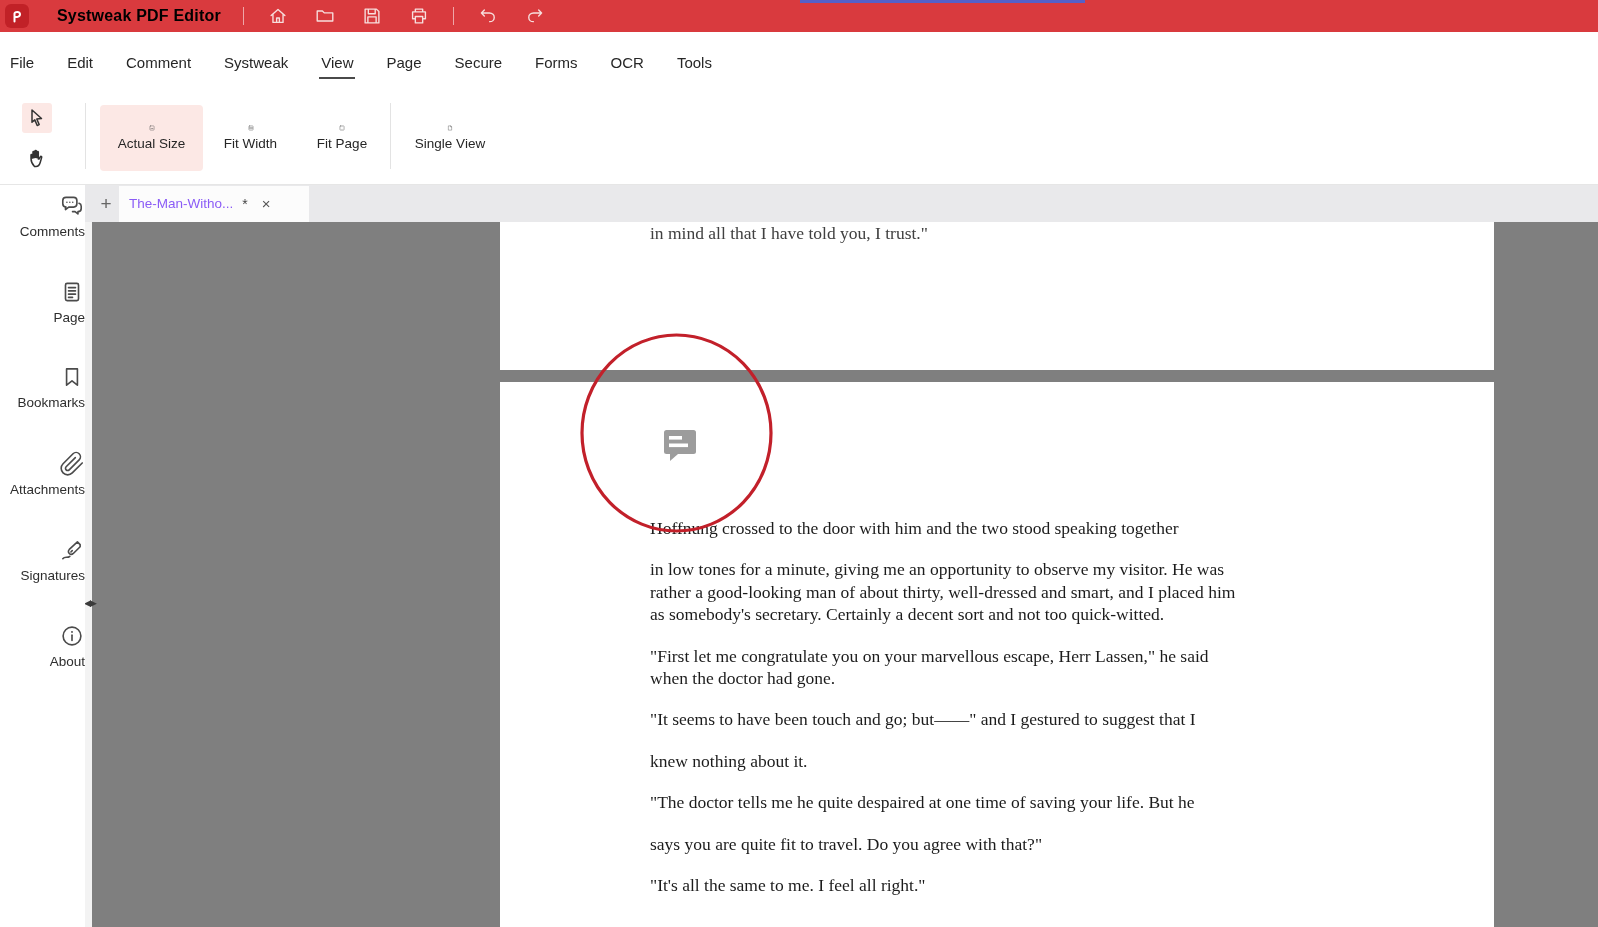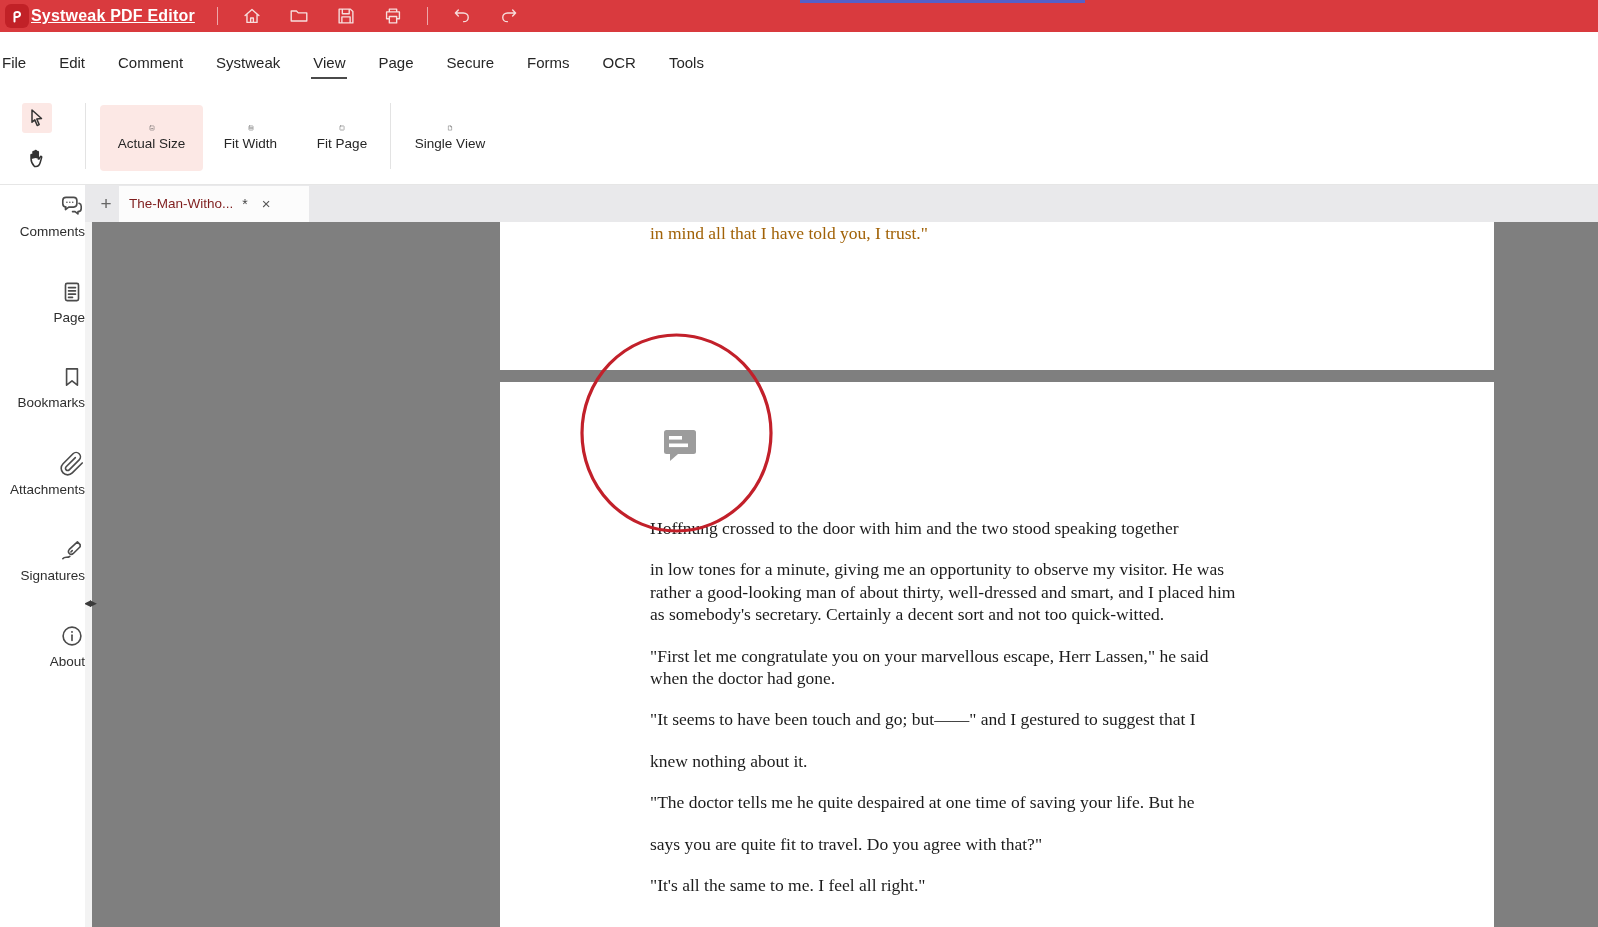--- a/index.html
+++ b/index.html
@@ -5,30 +5,30 @@
   * { margin:0; padding:0; box-sizing:border-box; }
   html,body { width:1598px; height:927px; overflow:hidden; background:#fff;
               font-family:"Liberation Sans", sans-serif; }
   .app { position:relative; width:1598px; height:927px; }
 
   
   .titlebar { position:relative; height:32px; background:#d93a3e; display:flex; align-items:center; }
   .logo { width:24px; height:24px; margin-left:5px; background:#c12127; border-radius:6px;
           display:flex; align-items:center; justify-content:center; flex:0 0 auto; }
   .logo svg { width:16px; height:16px; }
-  .app-title { color:#ffffff; font-weight:bold; font-size:16px; margin-left:2px; letter-spacing:.2px;text-decoration:underline; }
+  .app-title { color:#000000; font-weight:bold; font-size:16px; margin-left:28px; letter-spacing:.2px; }
   .tb-sep { width:1px; height:18px; background:rgba(255,255,255,.55); margin-left:22px; }
   .tb-icons { display:flex; align-items:center; margin-left:22px; gap:23px; }
   .tb-icon { width:24px; height:24px; display:flex; align-items:center; justify-content:center; cursor:default; }
   .tb-icon svg { width:22px; height:22px; stroke:#f7dedd; stroke-width:1.5; fill:none;
                  stroke-linecap:round; stroke-linejoin:round; }
   .blue-strip { position:absolute; left:800px; top:0; width:285px; height:3px; background:#5560c8; }
 
   
-  .menubar { height:60px; background:#fff; display:flex; align-items:center; gap:29px; }
+  .menubar { height:60px; background:#fff; display:flex; align-items:center; padding-left:8px; gap:29px; }
   .menu-item { position:relative; font-size:15px; color:#262626; padding:10px 2px; cursor:default; }
   .menu-item.selected::after { content:""; position:absolute; left:50%; transform:translateX(-50%);
       bottom:2px; width:36px; height:2px; background:#4a4a4a; }
 
   
   .toolbar { position:relative; height:93px; background:#fff; border-bottom:1px solid #e6e6e6; }
   .tool-box { position:absolute; width:30px; height:30px; border-radius:3px;
               display:flex; align-items:center; justify-content:center; }
   .tool-box svg { width:24px; height:24px; fill:none; stroke:#333; stroke-width:1.5;
                   stroke-linecap:round; stroke-linejoin:round; }
@@ -52,32 +52,32 @@
                align-items:flex-end; gap:5px; cursor:default; }
   .side-item svg { width:26px; height:26px; fill:none; stroke:#4b4b4b; stroke-width:1.5;
                    stroke-linecap:round; stroke-linejoin:round; }
   .side-item .lbl { font-size:13.5px; color:#2e2e2e; }
 
   .right-col { position:relative; flex:1; display:flex; flex-direction:column; }
   .tabbar { height:37px; background:#e9e9eb; display:flex; align-items:center; flex:0 0 auto; }
   .newtab { width:22px; margin-left:10px; text-align:center; font-size:19px; color:#666; }
   .tab { margin-left:2px; height:36px; width:190px; background:#fcfcfc; display:flex;
          align-items:center; padding:0 10px; }
-  .tab-title { font-size:13.5px; color:#7f1d1d; white-space:nowrap; }
+  .tab-title { font-size:13.5px; color:#8b5cf6; white-space:nowrap; }
   .tab-star { font-size:14px; color:#444; margin-left:9px; }
   .tab-close { font-size:15px; color:#555; margin-left:14px; line-height:1; }
 
   
   .viewport { position:relative; flex:1; background:#7f7f7f; overflow:hidden; }
   .left-strip { position:absolute; left:0; top:0; width:7px; height:100%; background:#f3f3f3; }
   .page { position:absolute; left:415px; width:994px; background:#fff; overflow:hidden; }
   .page1 { top:0; height:148px; }
   .page2 { top:160px; height:545px; }
   .p1-line { position:absolute; left:150px; top:0px; font-family:"Liberation Serif", serif;
-             font-size:17.5px; line-height:22px; color:#a16207; white-space:nowrap; }
+             font-size:17.5px; line-height:22px; color:#404040; white-space:nowrap; }
   .doc-text { position:absolute; left:150px; top:135px; width:700px; }
   .doc-par { font-family:"Liberation Serif", serif; font-size:17.5px; line-height:22.4px;
              color:#1c1c1c; margin-bottom:19px; }
   .doc-line { display:block; white-space:nowrap; }
   .anno-icon { position:absolute; left:163px; top:47px; width:34px; height:33px; }
   .red-circle { position:absolute; left:495px; top:111px; width:193px; height:200px; z-index:5; }
   .splitter { position:absolute; left:-1px; top:376px; z-index:6; font-size:9px; color:#3a3a3a;
               letter-spacing:-1px; cursor:ew-resize; }
 </style>
 </head>

